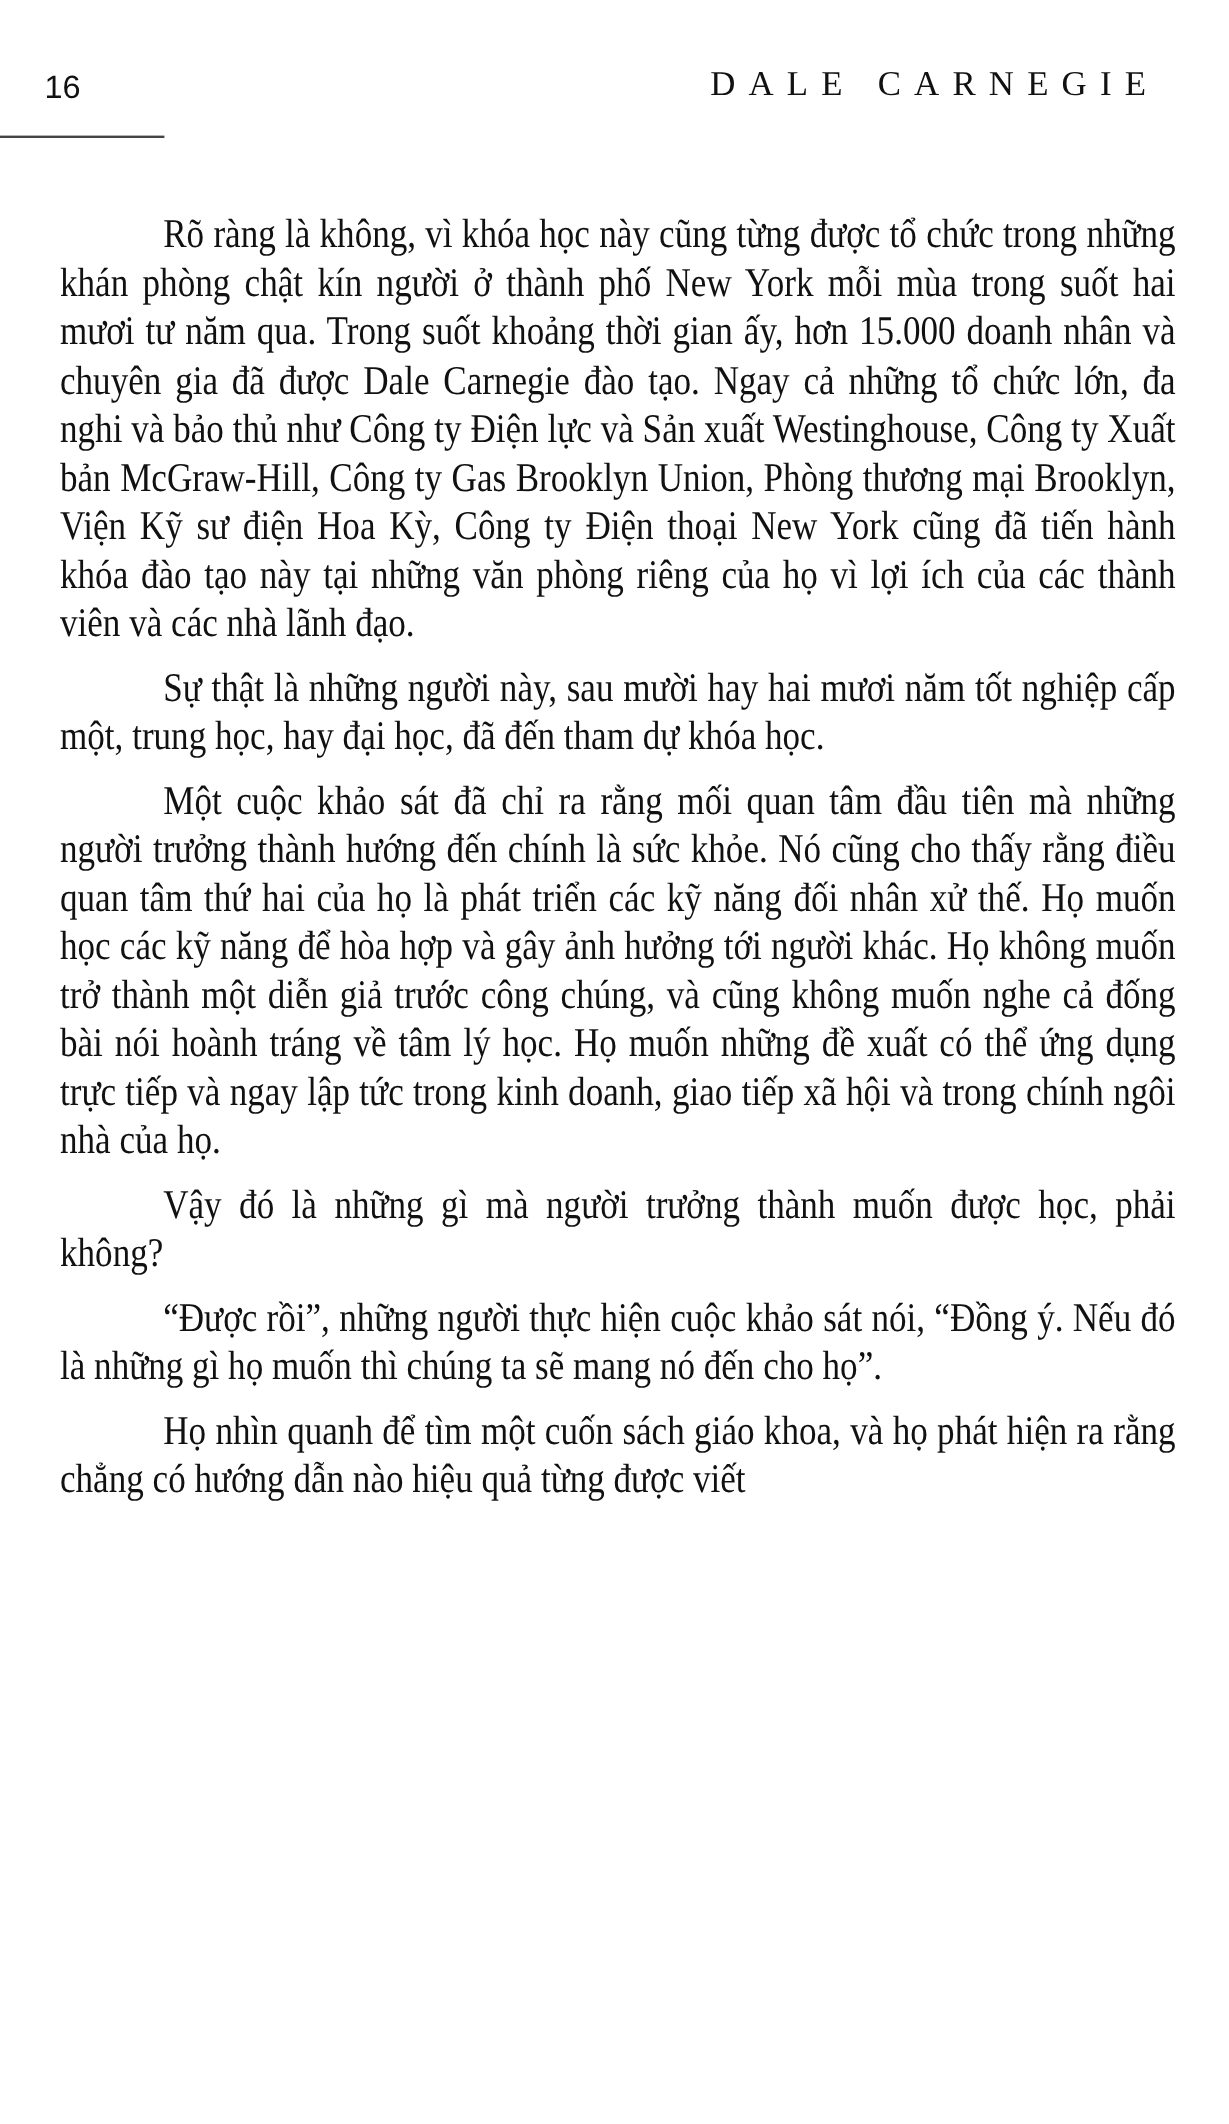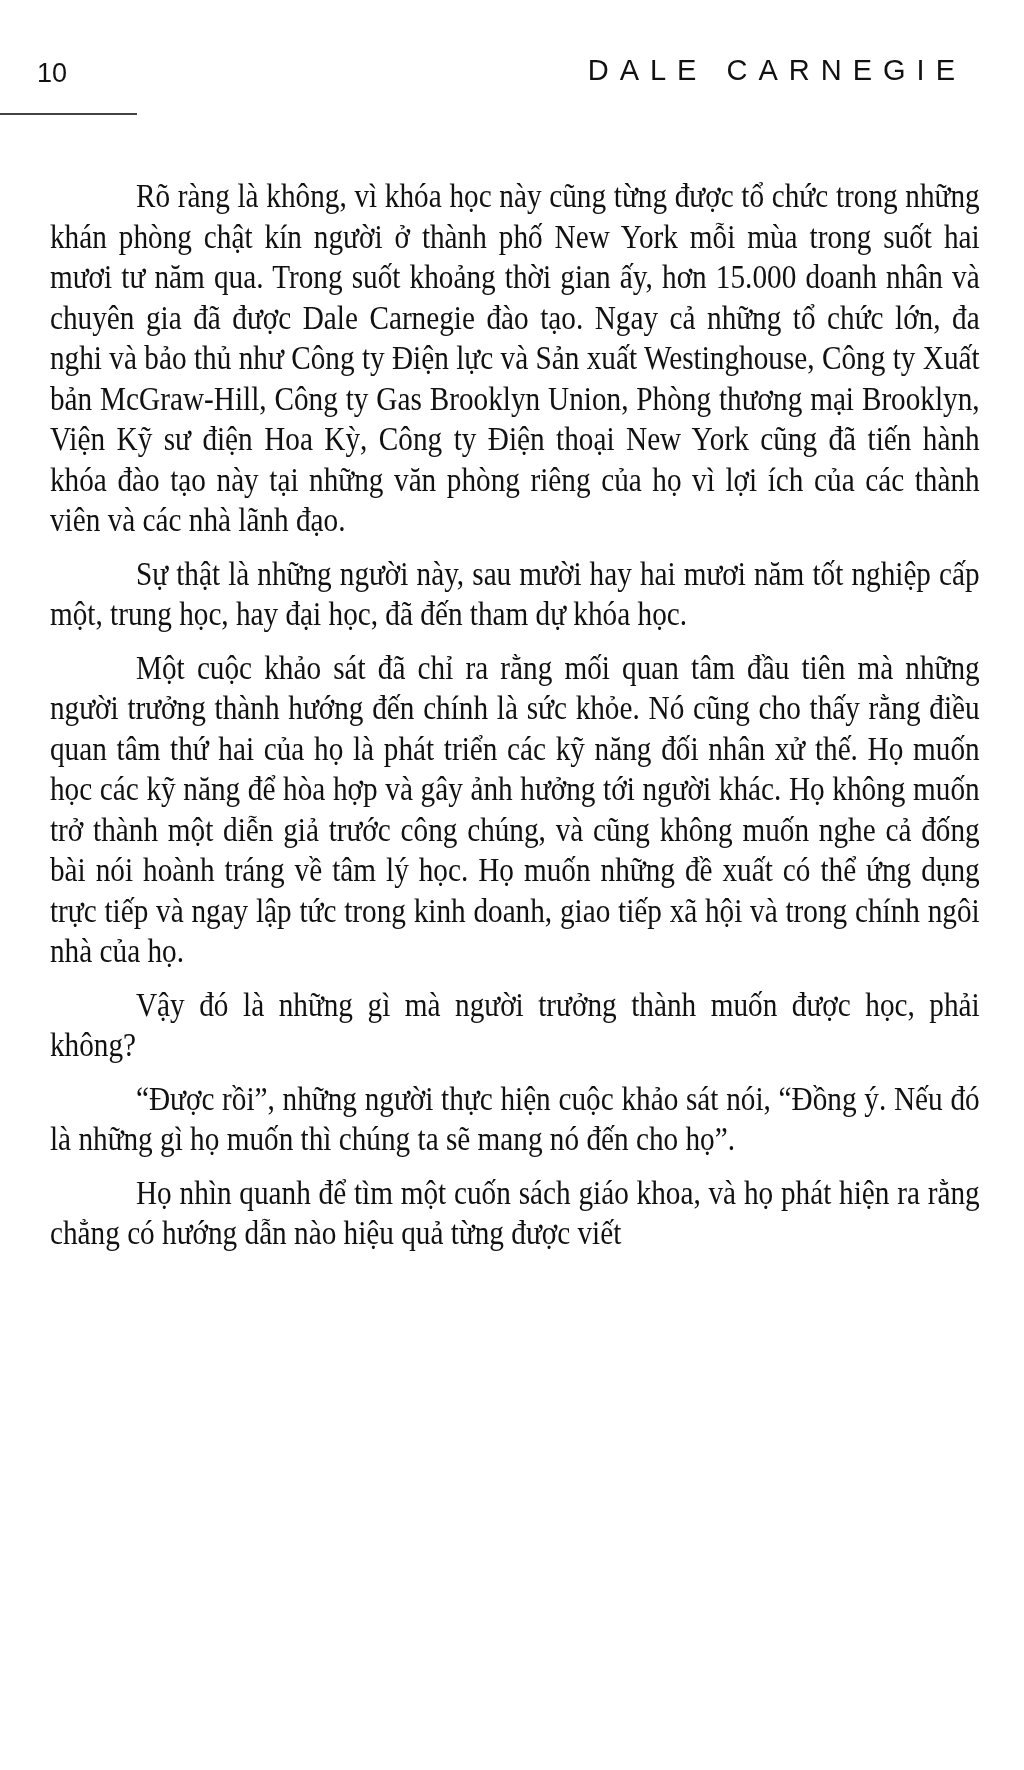--- a/index.html
+++ b/index.html
@@ -19,21 +19,21 @@
     left: 37px;
     top: 58px;
     font-family: "Liberation Sans", sans-serif;
     font-size: 27px;
     color: #111;
   }
   .running-header {
     position: absolute;
     right: 58px;
     top: 54px;
-    font-family: Liberation Sans, sans-serif;
+    font-family: Liberation Serif, serif;
     font-weight: 300;
     font-size: 29px;
     letter-spacing: 11px;
     color: #111;
   }
   .header-rule {
     position: absolute;
     left: 0;
     top: 113px;
     width: 137px;
@@ -55,21 +55,21 @@
   }
   .body-text p {
     margin: 0 0 13px 0;
     text-indent: 100px;
   }
 </style>
 </head>
 <body>
 
 <div>
-  <div class="page-number">10</div>
+  <div class="page-number">16</div>
   <div class="running-header">DALE CARNEGIE</div>
   <div class="header-rule"></div>
 
   <div class="body-text">
     <p>Rõ ràng là không, vì khóa học này cũng từng được tổ chức trong những khán phòng chật kín người ở thành phố New York mỗi mùa trong suốt hai mươi tư năm qua. Trong suốt khoảng thời gian ấy, hơn 15.000 doanh nhân và chuyên gia đã được Dale Carnegie đào tạo. Ngay cả những tổ chức lớn, đa nghi và bảo thủ như Công ty Điện lực và Sản xuất Westinghouse, Công ty Xuất bản McGraw-Hill, Công ty Gas Brooklyn Union, Phòng thương mại Brooklyn, Viện Kỹ sư điện Hoa Kỳ, Công ty Điện thoại New York cũng đã tiến hành khóa đào tạo này tại những văn phòng riêng của họ vì lợi ích của các thành viên và các nhà lãnh đạo.</p>
     <p>Sự thật là những người này, sau mười hay hai mươi năm tốt nghiệp cấp một, trung học, hay đại học, đã đến tham dự khóa học.</p>
     <p>Một cuộc khảo sát đã chỉ ra rằng mối quan tâm đầu tiên mà những người trưởng thành hướng đến chính là sức khỏe. Nó cũng cho thấy rằng điều quan tâm thứ hai của họ là phát triển các kỹ năng đối nhân xử thế. Họ muốn học các kỹ năng để hòa hợp và gây ảnh hưởng tới người khác. Họ không muốn trở thành một diễn giả trước công chúng, và cũng không muốn nghe cả đống bài nói hoành tráng về tâm lý học. Họ muốn những đề xuất có thể ứng dụng trực tiếp và ngay lập tức trong kinh doanh, giao tiếp xã hội và trong chính ngôi nhà của họ.</p>
     <p>Vậy đó là những gì mà người trưởng thành muốn được học, phải không?</p>
     <p>“Được rồi”, những người thực hiện cuộc khảo sát nói, “Đồng ý. Nếu đó là những gì họ muốn thì chúng ta sẽ mang nó đến cho họ”.</p>
     <p>Họ nhìn quanh để tìm một cuốn sách giáo khoa, và họ phát hiện ra rằng chẳng có hướng dẫn nào hiệu quả từng được viết</p>

